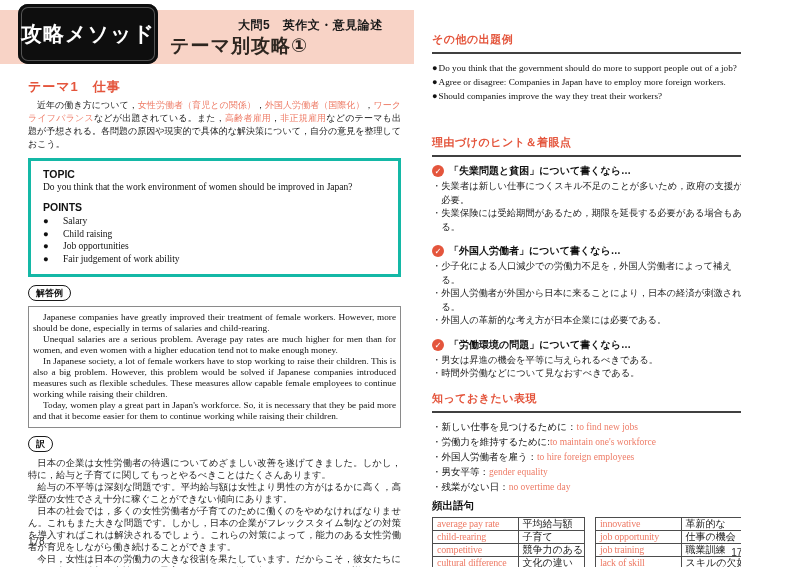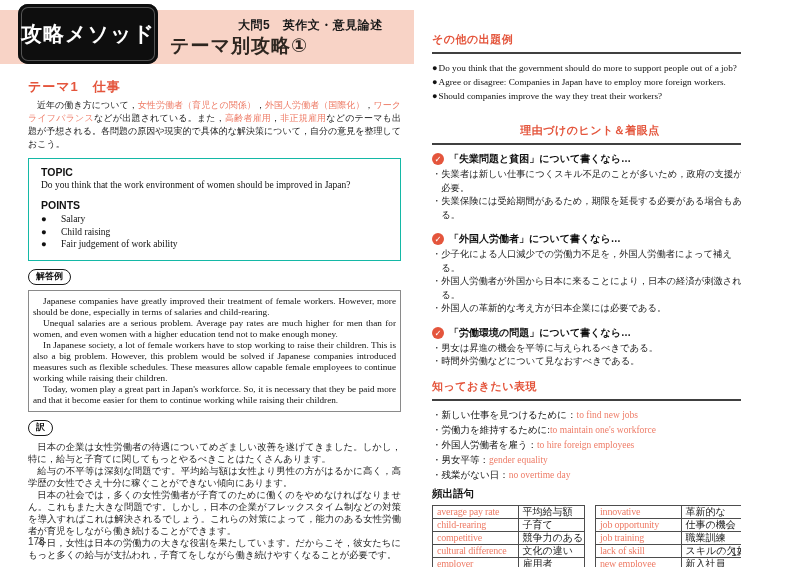--- a/index.html
+++ b/index.html
@@ -17,42 +17,42 @@
          border-radius:10px;color:#fff;font-weight:bold;font-size:21px;letter-spacing:1px;
          display:flex;align-items:center;justify-content:center;box-shadow:inset 0 0 0 3px #0e0e0e, inset 0 0 0 4px #555;}
   .kicker{position:absolute;left:238px;top:17px;font-size:12px;font-weight:bold;color:#1a1a1a;letter-spacing:0.5px;}
   .header-title{position:absolute;left:170px;top:33px;font-size:19px;font-weight:bold;color:#2e2620;letter-spacing:1px;}
 
   
   .left-col{position:absolute;left:28px;top:78px;width:373px;}
   .theme-title{margin:0 0 3px 0;font-size:13px;font-weight:bold;color:#e4553c;letter-spacing:1px;}
   .intro{margin:0;font-size:9px;line-height:13px;text-align:justify;text-indent:1em;color:#222;}
   .red{color:#ee7c67;}
-  .topic-box{margin-top:7px;border:1px solid #14b8a6;padding:7px 12px 9px 12px;}
+  .topic-box{margin-top:7px;border:3px solid #14b8a6;padding:7px 12px 9px 12px;}
   .box-label{font-size:10.5px;font-weight:bold;color:#111;}
   .topic-q{font-size:9.5px;margin:2px 0 9px 0;color:#111;}
   .points{margin-top:2px;}
   .point-row{font-size:9.5px;line-height:12.5px;color:#111;font-family:var(--serif);}
   .pt-bullet{display:inline-block;width:20px;color:#111;}
   .pill{display:inline-block;margin:8px 0 3px 0;border:1.2px solid #1a1a1a;border-radius:8px;
         padding:0.5px 7px;font-size:9px;font-weight:bold;color:#111;background:#fff;}
   .answer-box{margin-top:2px;border:1px solid #8a8a8a;padding:5px 4px;font-size:9.2px;line-height:11px;
               text-align:justify;color:#111;}
   .answer-box p{margin:0;text-indent:1.1em;}
   .translation{margin-top:2px;font-size:9.3px;line-height:12px;text-align:justify;color:#222;}
   .translation p{margin:0;text-indent:1em;}
   .pageno{position:absolute;font-size:10px;color:#333;}
   .pageno-left{left:28px;top:536px;}
   .pageno-right{left:432px;top:537px;width:316px;text-align:right;margin-top:10px;}
 
   
   .right-col{position:absolute;left:432px;top:32px;width:316px;}
   .rp-heading{margin:0 0 7px 0;font-size:11px;font-weight:bold;color:#e4553c;
               border-bottom:2px solid #404040;padding-bottom:5px;letter-spacing:0.5px;}
-  .rp-heading.mt{margin-top:20px;text-align:center;}
+  .rp-heading.mt{margin-top:32px;}
   .rp-heading.mt2{margin-top:6px;}
   .examples{font-size:9.2px;line-height:14px;color:#111;}
   .example-item .ex-bullet{margin-right:1px;}
   .hints{margin-top:2px;}
   .hint-section{margin-bottom:10px;}
   .hint-title{font-size:10px;font-weight:bold;color:#111;margin-bottom:2px;display:flex;align-items:center;}
   .check-icon{flex:0 0 auto;width:12px;height:12px;margin-right:5px;border-radius:50%;background:#e4553c;
               color:#fff;font-size:8.5px;line-height:12px;text-align:center;font-weight:bold;}
   .hint-point{font-family:var(--serif);font-size:9.3px;line-height:13.5px;color:#222;padding-left:1em;text-indent:-1em;}
   .exprs{margin-top:2px;}
@@ -90,20 +90,21 @@
       <h2 class="theme-title">テーマ1　仕事</h2>
       <p class="intro"><span>近年の働き方について，</span><span class="red">女性労働者（育児との関係）</span><span>，</span><span class="red">外国人労働者（国際化）</span><span>，</span><span class="red">ワークライフバランス</span><span>などが出題されている。また，</span><span class="red">高齢者雇用</span><span>，</span><span class="red">非正規雇用</span><span>などのテーマも出題が予想される。各問題の原因や現実的で具体的な解決策について，自分の意見を整理しておこう。</span></p>
 
       <div class="topic-box">
         <div class="box-label">TOPIC</div>
         <div class="topic-q serif">Do you think that the work environment of women should be improved in Japan?</div>
         <div class="box-label">POINTS</div>
         <div class="points">
             <div class="point-row"><span class="pt-bullet">●</span><span>Salary</span></div>
             <div class="point-row"><span class="pt-bullet">●</span><span>Child raising</span></div>
+            <div class="point-row"><span class="pt-bullet">●</span><span>Job opportunities</span></div>
             <div class="point-row"><span class="pt-bullet">●</span><span>Fair judgement of work ability</span></div>
           </div>
       </div>
 
       <div><span class="pill">解答例</span></div>
       <div class="answer-box serif">
           <p>Japanese companies have greatly improved their treatment of female workers. However, more should be done, especially in terms of salaries and child-rearing.</p>
           <p>Unequal salaries are a serious problem. Average pay rates are much higher for men than for women, and even women with a higher education tend not to make enough money.</p>
           <p>In Japanese society, a lot of female workers have to stop working to raise their children. This is also a big problem. However, this problem would be solved if Japanese companies introduced measures such as flexible schedules. These measures allow capable female employees to continue working while raising their children.</p>
           <p>Today, women play a great part in Japan's workforce. So, it is necessary that they be paid more and that it become easier for them to continue working while raising their children.</p>

